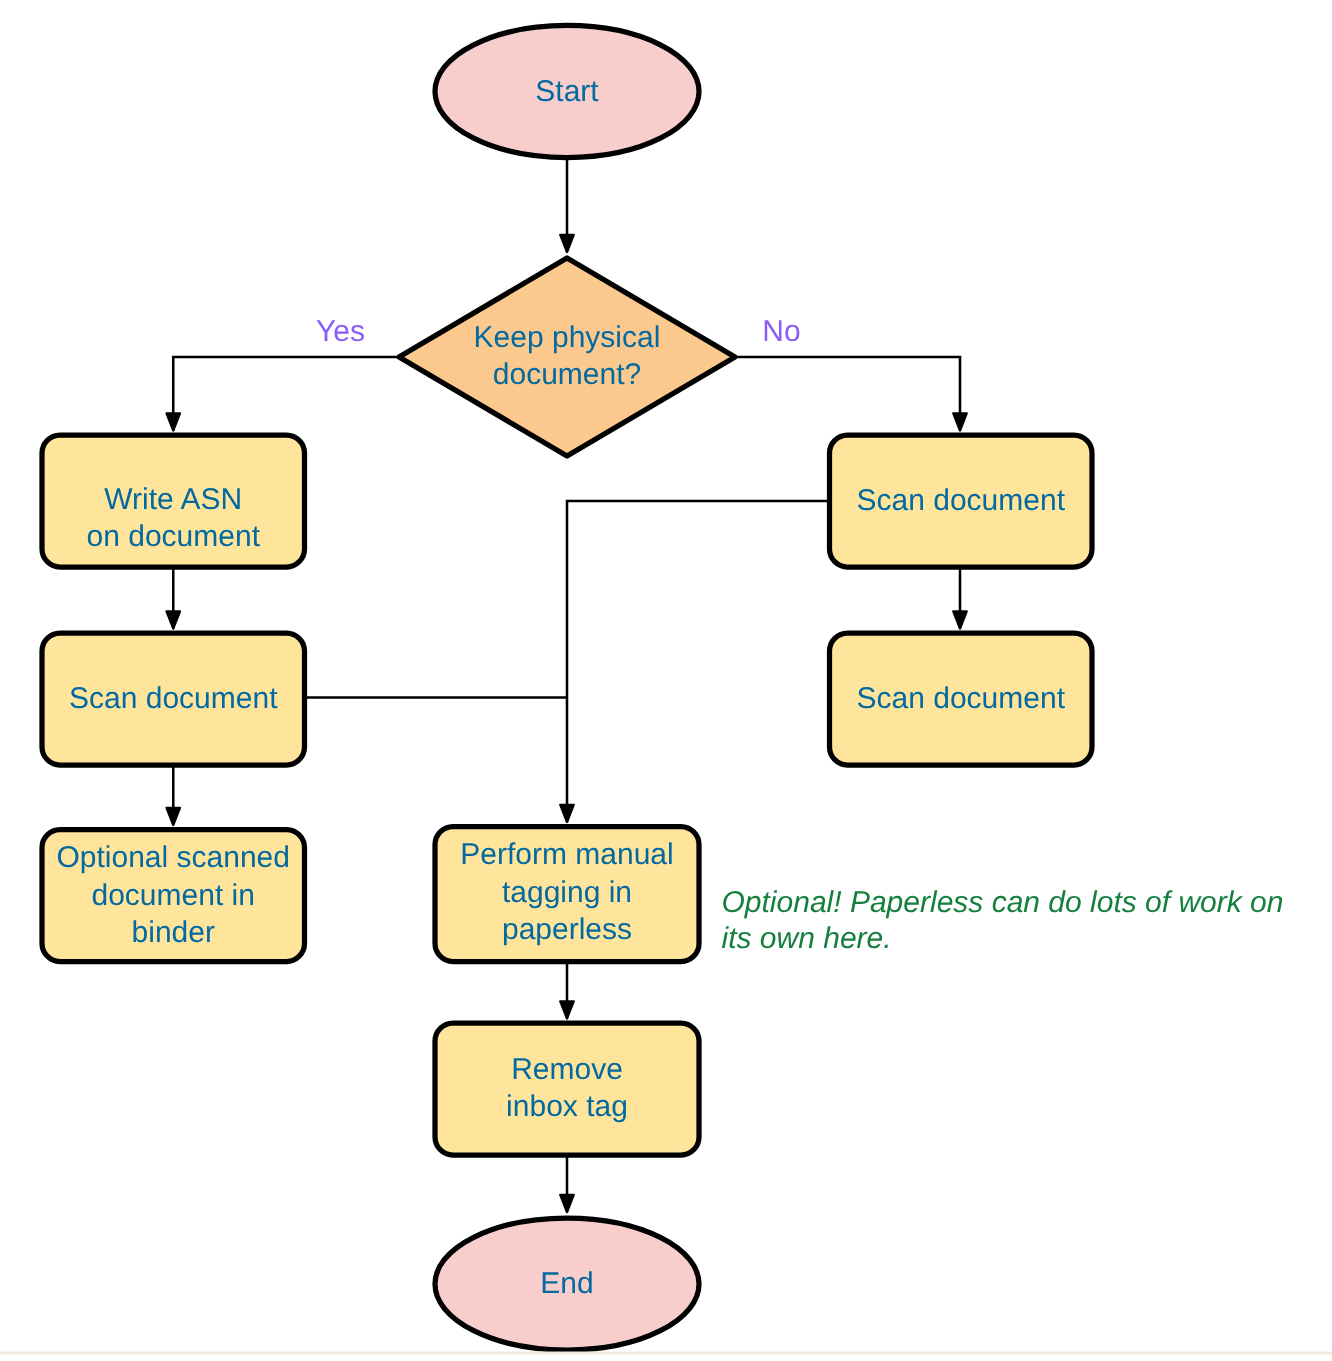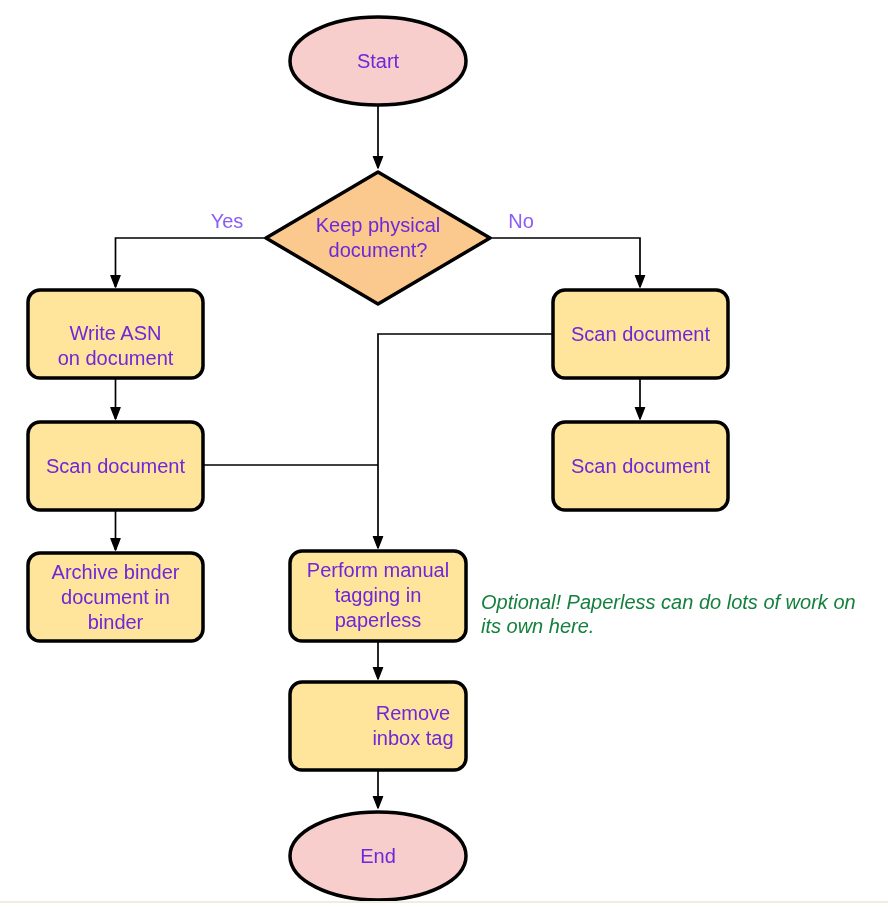--- a/index.html
+++ b/index.html
@@ -32,21 +32,21 @@
     stroke-width: 1.7;
   }
   .label {
     position: absolute;
     display: flex;
     align-items: center;
     justify-content: center;
     text-align: center;
     font-size: 20px;
     line-height: 25px;
-    color: #6d28d9;
+    color: #0369a1;
     white-space: pre-line;
     pointer-events: none;
   }
   .edge-label {
     position: absolute;
     font-size: 20px;
     line-height: 24px;
     color: #8b5cf6;
     text-align: center;
   }
@@ -72,21 +72,21 @@
 
   
   .lbl-start    { left: 290px; top: 17px;  width: 176px; height: 88px; }
   .lbl-decision { left: 265px; top: 172px; width: 226px; height: 132px; }
   .lbl-write    { left: 28px;  top: 290px; width: 175px; height: 112px; }
   .lbl-scanl    { left: 28px;  top: 422px; width: 175px; height: 88px; }
   .lbl-archive  { left: 28px;  top: 553px; width: 175px; height: 88px; }
   .lbl-scanr    { left: 553px; top: 290px; width: 175px; height: 88px; }
   .lbl-trash    { left: 553px; top: 422px; width: 175px; height: 88px; }
   .lbl-perform  { left: 290px; top: 551px; width: 176px; height: 88px; }
-  .lbl-remove   { left: 290px; top: 682px; width: 176px; height: 88px; padding-left: 35px; }
+  .lbl-remove   { left: 290px; top: 682px; width: 176px; height: 88px; }
   .lbl-end      { left: 290px; top: 812px; width: 176px; height: 88px; }
   .lbl-yes      { left: 197px; top: 209px; width: 60px; }
   .lbl-no       { left: 491px; top: 209px; width: 60px; }
 </style>
 </head>
 <body>
 
 <div class="canvas">
 
   <svg class="shape-layer" viewBox="0 0 888 907" xmlns="http://www.w3.org/2000/svg">
@@ -118,21 +118,21 @@
     <rect class="shape" x="290" y="682" width="176" height="88" rx="12" ry="12" style="fill: rgb(255, 228, 156);"></rect>
     <ellipse class="shape" cx="378" cy="856" rx="88" ry="44" style="fill: rgb(248, 206, 204);"></ellipse>
   </svg>
 
   <div class="label lbl-start">Start</div>
   <div class="label lbl-decision">Keep physical
 document?</div>
   <div class="label lbl-write">Write ASN
 on document</div>
   <div class="label lbl-scanl">Scan document</div>
-  <div class="label lbl-archive">Archive binder
+  <div class="label lbl-archive">Optional scanned
 document in
 binder</div>
   <div class="label lbl-scanr">Scan document</div>
   <div class="label lbl-trash">Scan document</div>
   <div class="label lbl-perform">Perform manual
 tagging in
 paperless</div>
   <div class="label lbl-remove">Remove
 inbox tag</div>
   <div class="label lbl-end">End</div>

